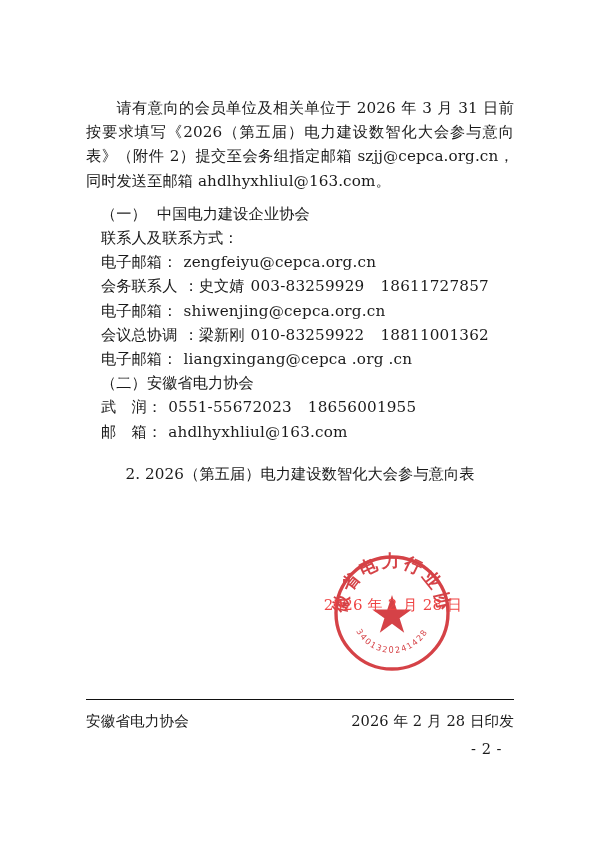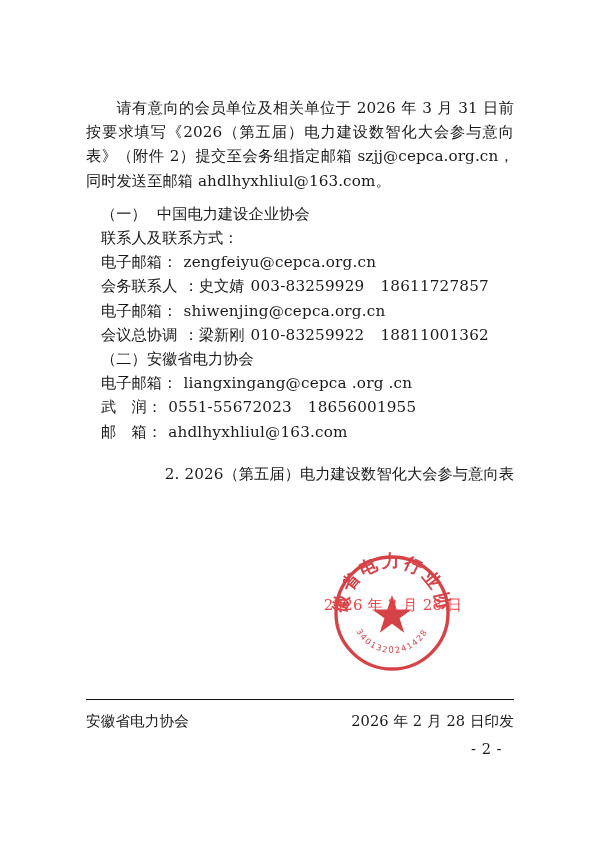--- a/index.html
+++ b/index.html
@@ -80,21 +80,21 @@
     letter-spacing: 0.1px;
   }
   .attach .indent {
     display: inline-block;
     width: 30px;
   }
   .attach-2 {
     font-size: 15.2px;
     line-height: 25px;
     margin: 0;
-    text-align: right;
+    text-align: center;
     letter-spacing: 0.1px;
   }
 
   
   .seal-wrap {
     position: absolute;
     left: 330px;
     top: 551px;
     width: 124px;
     height: 124px;
@@ -170,23 +170,23 @@
 
 
     <p class="line line-indent2"><span>电子邮箱</span><span>：</span><span class="sp-sm"></span><span class="mono">zengfeiyu@cepca.org.cn</span></p>
 
     <p class="line line-indent2"><span>会务联系人</span><span class="sp-sm"></span><span>：</span><span>史文婧</span><span class="sp-sm"></span><span class="mono">003-83259929</span><span class="sp-wide"></span><span class="mono">18611727857</span></p>
 
     <p class="line line-indent2"><span>电子邮箱</span><span>：</span><span class="sp-sm"></span><span class="mono">shiwenjing@cepca.org.cn</span></p>
 
     <p class="line line-indent2"><span>会议总协调</span><span class="sp-sm"></span><span>：</span><span>梁新刚</span><span class="sp-sm"></span><span class="mono">010-83259922</span><span class="sp-wide"></span><span class="mono">18811001362</span></p>
 
+    <p class="line line-indent2"><span>电子邮箱</span><span>：</span><span class="sp-sm"></span><span class="mono">liangxingang@cepca .org .cn</span></p>
+
     <p class="line line-indent"><span>（二）</span><span>安徽省电力协会</span></p>
-
-    <p class="line line-indent2"><span>电子邮箱</span><span>：</span><span class="sp-sm"></span><span class="mono">liangxingang@cepca .org .cn</span></p>
 
     <p class="line line-indent2"><span>武　润</span><span>：</span><span class="sp-sm"></span><span class="mono">0551-55672023</span><span class="sp-wide"></span><span class="mono">18656001955</span></p>
 
     <p class="line line-indent2"><span>邮　箱</span><span>：</span><span class="sp-sm"></span><span class="mono">ahdlhyxhliul@163.com</span></p>
 
     <div class="block-gap"></div>
     <div class="block-gap"></div>
 
 
     <p class="attach-2">2. 2026（第五届）电力建设数智化大会参与意向表</p>

